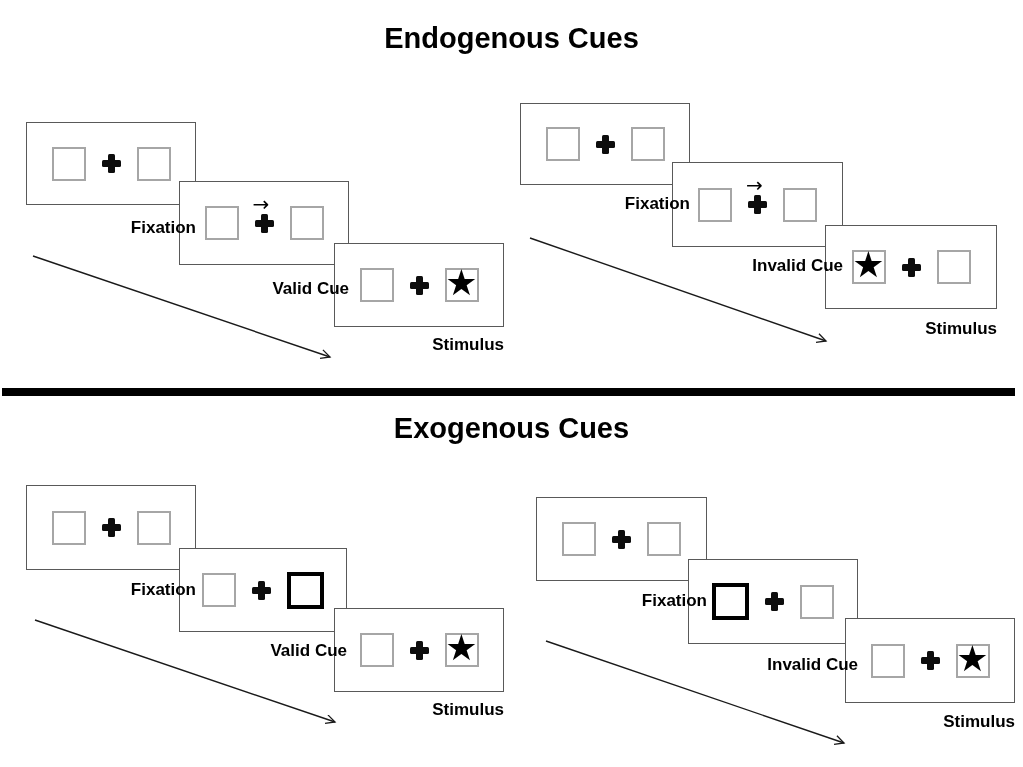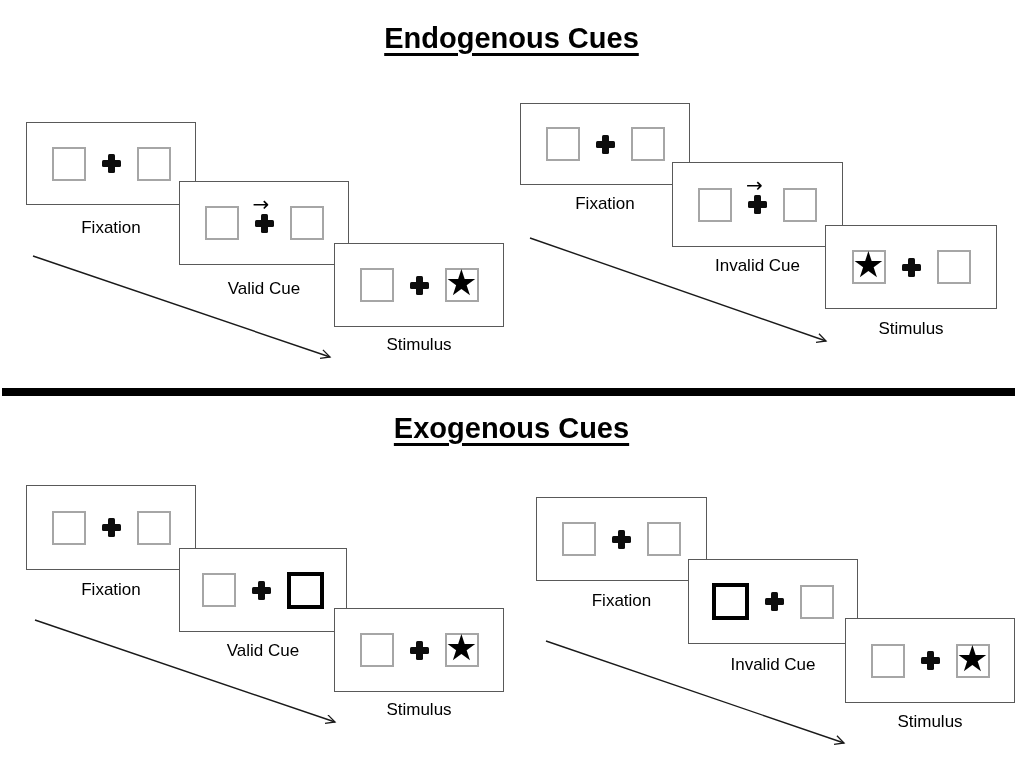--- a/index.html
+++ b/index.html
@@ -7,21 +7,20 @@
     width:1023px; height:767px; position:relative; overflow:hidden;
     background:#ffffff;
     font-family:"Liberation Sans", sans-serif;
   }
 
   .section-title {
     position:absolute; left:0; width:1023px; text-align:center;
     font-weight:bold; font-size:29px; color:#000; z-index:3;
   }
   .section-title span {
-    text-decoration:underline;
     text-decoration-thickness:3px;
     text-underline-offset:5px;
   }
 
   .divider {
     position:absolute; left:2px; top:388px; width:1013px; height:8px;
     background:#000; z-index:2;
   }
 
   .panel {
@@ -59,22 +58,22 @@
     font-size:20px; line-height:1; color:#000; white-space:nowrap;
   }
 
   .star {
     font-family:"DejaVu Sans", sans-serif;
     font-size:36px; line-height:1; color:#000;
     display:block; transform:translateY(-2px);
   }
 
   .frame-label {
-    position:absolute; text-align:center;
-    font-weight:normal; font-size:17px; color:#000; z-index:3;
+    position:absolute; text-align:right;
+    font-weight:bold; font-size:17px; color:#000; z-index:3;
     white-space:nowrap;
   }
 
   .arrows-layer {
     position:absolute; left:0; top:0; width:1023px; height:767px;
     z-index:1; pointer-events:none;
   }
 </style>
 </head>
 <body>

